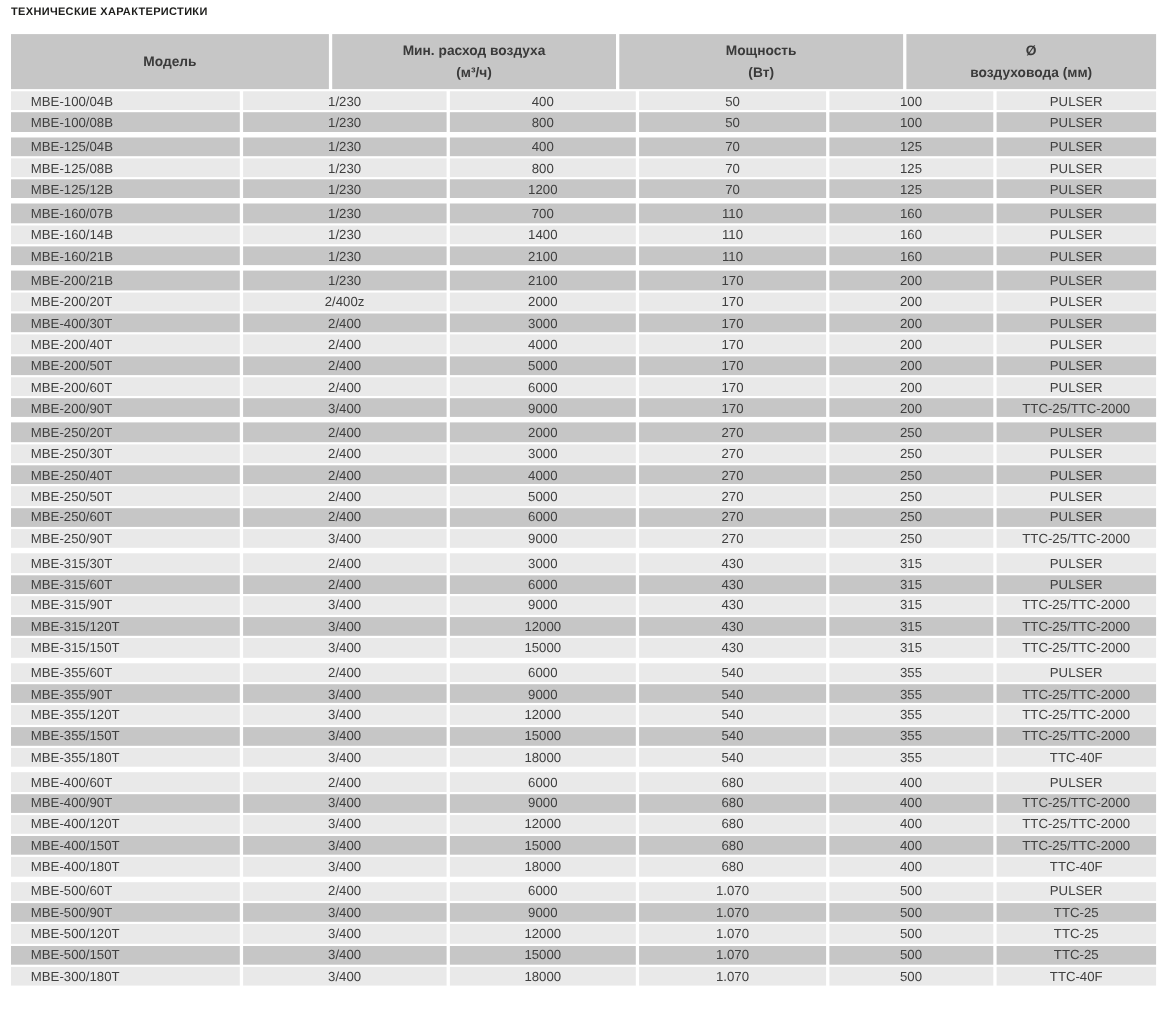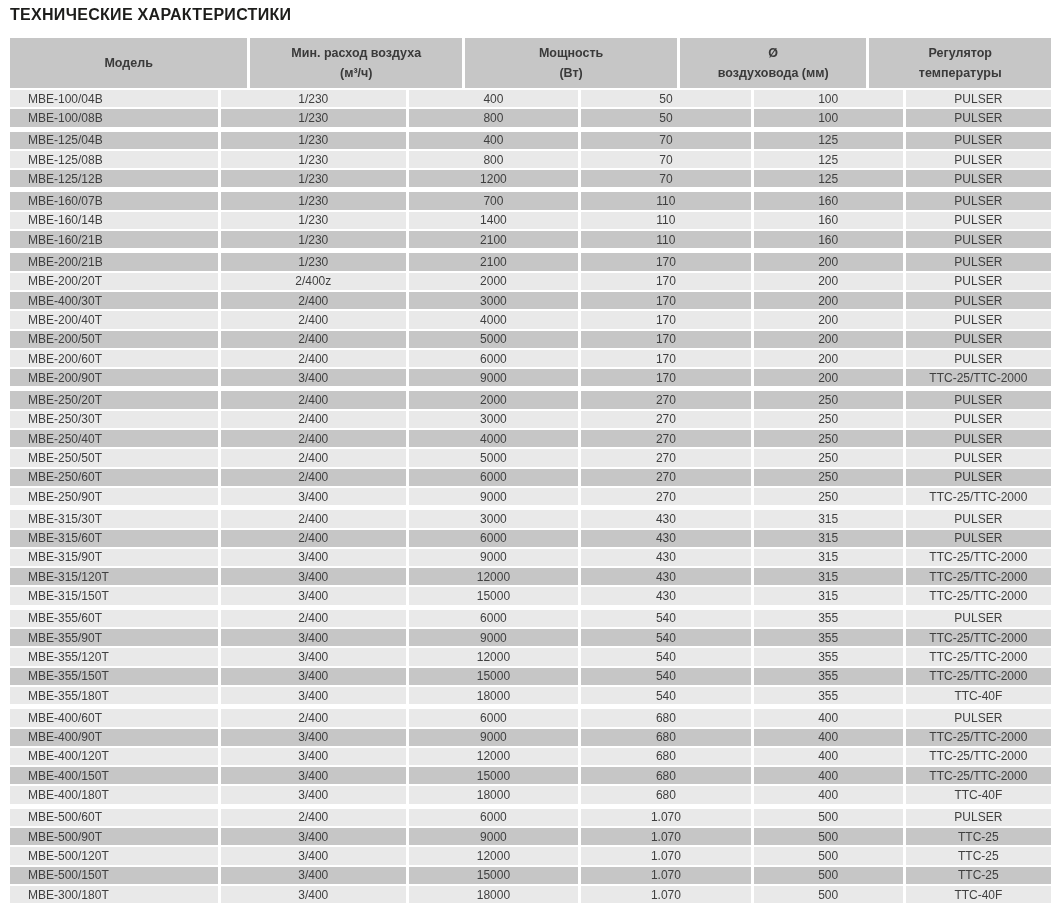--- a/index.html
+++ b/index.html
@@ -6,21 +6,21 @@
   html, body { margin: 0; padding: 0; }
   body {
     width: 1061px;
     height: 923px;
     background: #ffffff;
     font-family: "Liberation Sans", sans-serif;
     overflow: hidden;
   }
   .page { padding: 6px 10px 0 10px; }
   .title {
-    font-size: 16px;
+    font-size: 10px;
     font-weight: bold;
     color: #1d1d1b;
     letter-spacing: 0.3px;
     margin: 0 0 14px 0;
   }
   .spec-table { width: 1041px; }
   .header-row {
     display: flex;
     gap: 3px;
     height: 50px;
@@ -83,24 +83,20 @@
         <span class="hline">(м³/ч)</span>
       </div>
       <div class="hcell col-2">
         <span class="hline">Мощность</span>
         <span class="hline">(Вт)</span>
       </div>
       <div class="hcell col-4">
         <span class="hline">Ø</span>
         <span class="hline">воздуховода (мм)</span>
       </div>
-      <div class="hcell col-5">
-        <span class="hline">Регулятор</span>
-        <span class="hline">температуры</span>
-      </div>
     </div>
 
     <div id="table-body">
         <div class="group">
           <div class="row light">
             <div class="cell col-0 model">MBE-100/04B</div>
             <div class="cell col-1">1/230</div>
             <div class="cell col-2">400</div>
             <div class="cell col-3">50</div>
             <div class="cell col-4">100</div>

